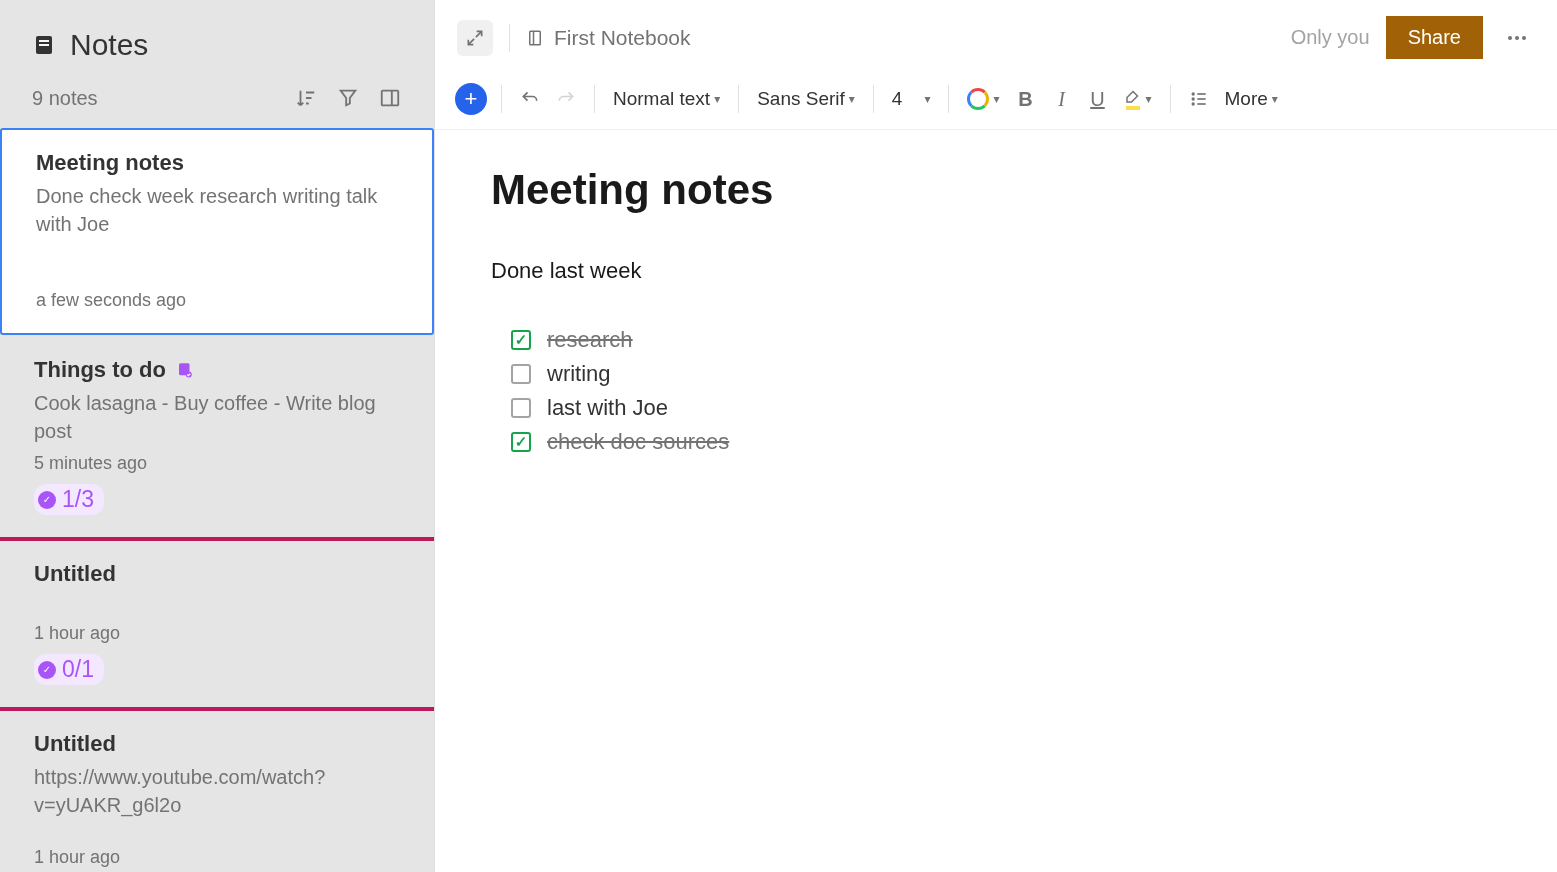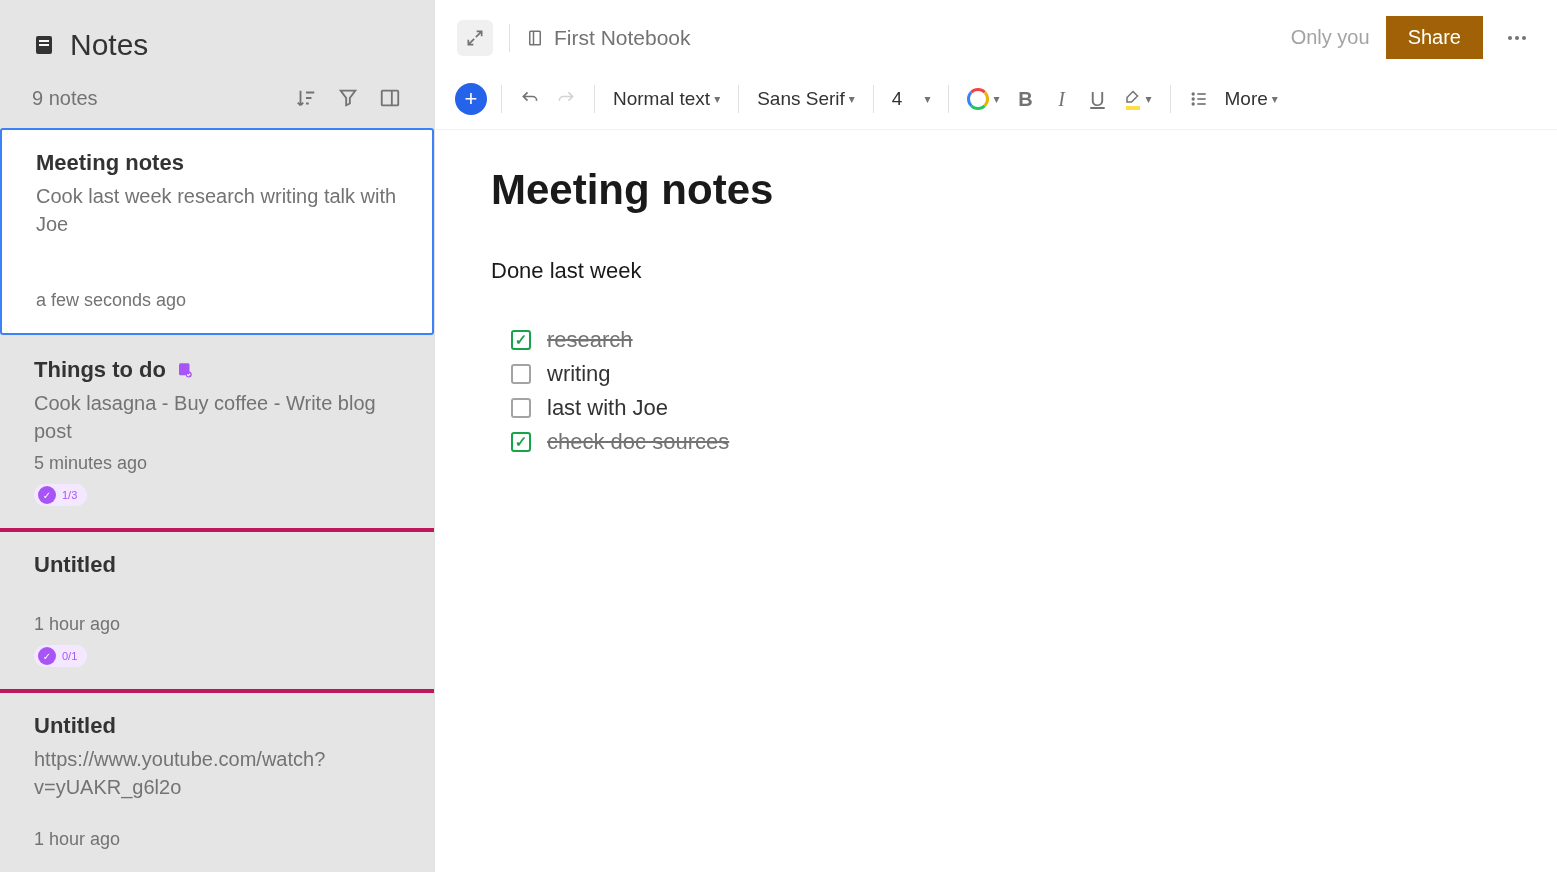--- a/index.html
+++ b/index.html
@@ -15,21 +15,21 @@
 .notes-list { flex: 1; overflow-y: auto; }
 .note-card { padding: 20px 34px 22px; border-bottom: 4px solid #be185d; cursor: pointer; }
 .note-card.selected { background: #fff; border: 2px solid #3b82f6; border-radius: 3px; margin: 0 0 2px 0; }
 .note-title { font-size: 22px; font-weight: 600; color: #333; display: flex; align-items: center; gap: 10px; }
 .note-title .tasks-icon { color: #a855f7; }
 .note-preview { font-size: 20px; color: #737373; margin-top: 6px; line-height: 1.4; }
 .note-time { font-size: 18px; color: #737373; margin-top: 20px; }
 .note-badge { display: inline-flex; align-items: center; gap: 6px; margin-top: 10px; background: #f3e8ff; border-radius: 12px; padding: 2px 10px 2px 4px; }
 .note-badge-circle { width: 18px; height: 18px; background: #a855f7; border-radius: 50%; display: flex; align-items: center; justify-content: center; }
 .note-badge-circle::after { content: '✓'; color: #fff; font-size: 10px; }
-.note-badge-text { color: #a855f7; font-size: 11px; }
+.note-badge-text { color: #a855f7; font-size: 23px; }
 .main { flex: 1; display: flex; flex-direction: column; background: #fff; }
 .topbar { display: flex; align-items: center; padding: 16px 22px; gap: 16px; }
 .expand-btn { width: 36px; height: 36px; background: #f0f0f0; border-radius: 6px; display: flex; align-items: center; justify-content: center; color: #737373; cursor: pointer; }
 .tb-div { width: 1px; height: 28px; background: #e0e0e0; }
 .notebook-link { display: flex; align-items: center; gap: 10px; color: #737373; cursor: pointer; }
 .notebook-link span { font-size: 21px; }
 .tb-spacer { flex: 1; }
 .only-you { font-size: 20px; color: #a3a3a3; }
 .share-btn { background: #a16207; color: #fff; padding: 10px 22px; border-radius: 0; font-size: 20px; font-weight: 500; cursor: pointer; border: none; }
 .more-dots { color: #737373; cursor: pointer; padding: 6px; }
@@ -89,21 +89,21 @@
             <path d="M14 4v16"></path>
           </svg>
         </div>
     </div>
   </div>
   <div class="notes-list">
     <div class="note-card selected">
       <div class="note-title">
           <span>Meeting notes</span>
         </div>
-      <div class="note-preview">Cook last week research writing talk with Joe</div>
+      <div class="note-preview">Done check week research writing talk with Joe</div>
       <div class="note-time" style="margin-top:52px">a few seconds ago</div>
     </div>
     <div class="note-card">
       <div class="note-title">
           <span>Things to do</span>
         <svg class="tasks-icon" width="18" height="18" viewBox="0 0 24 24" fill="currentColor">
             <rect x="4" y="3" width="14" height="16" rx="2"></rect>
             <circle cx="17" cy="18" r="4" fill="#a855f7"></circle>
             <path d="M15 18l1.5 1.5L19 17" stroke="#fff" stroke-width="1.5" fill="none"></path>
           </svg>

